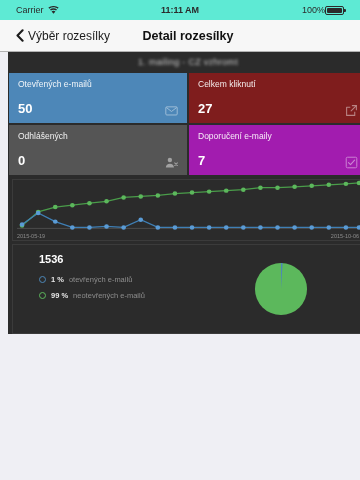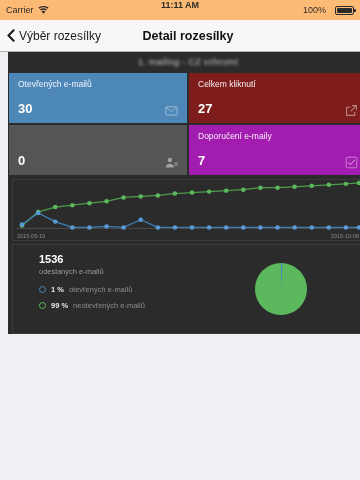--- a/index.html
+++ b/index.html
@@ -6,55 +6,55 @@
   html, body {
     width: 360px; height: 480px;
     background: #efeff4;
     font-family: "Liberation Sans", sans-serif;
     overflow: hidden;
   }
 
   
   .status-bar {
     height: 20px; width: 100%;
-    background: #fdba74;
-    display: flex; 
-    padding: 0 6px;
+    background: #5eead4;
+    display: flex; align-items: center;
+    padding: 0 16px;
     font-size: 9px; color: #2b2b2b;
     position: relative;
   }
   .sb-left { display: flex; align-items: center; gap: 4px; }
   .sb-center {
     position: absolute; left: 0; right: 0;
     text-align: center; font-size: 9px; font-weight: bold;
     pointer-events: none;
   }
   .sb-right {
-    margin-left: auto; display: flex; align-items: center; gap: 9px;
+    margin-left: auto; display: flex; align-items: center; gap: 0;
     font-size: 9px;
   }
   .wifi-ico { width: 11px; height: 9px; display: block; }
   .batt {
     width: 19px; height: 9px; border: 1px solid #2b2b2b;
     border-radius: 2px; position: relative; padding: 1px;
   }
   .batt::after {
     content: ""; position: absolute; right: -3px; top: 2.5px;
     width: 2px; height: 3px; background: #2b2b2b; border-radius: 0 1px 1px 0;
   }
   .batt i { display: block; height: 100%; width: 100%; background: #2b2b2b; border-radius: 1px; }
 
   
   .nav-bar {
     height: 32px; width: 100%;
     background: #f7f7f7;
     border-bottom: 1px solid #b2b2b2;
     display: flex; align-items: center;
     position: relative;
-    padding: 0 7px;
+    padding: 0 16px;
   }
   .nav-back {
     display: flex; align-items: center; gap: 4px;
     font-size: 12px; color: #1c1c1c; z-index: 2;
   }
   .chev { width: 8px; height: 13px; display: block; }
   .nav-title {
     position: absolute; left: 16px; right: 0; text-align: center;
     font-size: 12.5px; font-weight: bold; color: #111;
     pointer-events: none;
@@ -163,21 +163,21 @@
 <div class="app-body">
 
   <div class="campaign-bar">
     <span class="campaign-title">1. mailing - CZ vzhromt</span>
   </div>
 
   <div class="cards">
 
     <div class="card" style="background:#4d87b8">
       <div class="card-label">Otevřených e-mailů</div>
-      <div class="card-value">30</div>
+      <div class="card-value">50</div>
       <div class="card-icon">
         <svg viewBox="0 0 16 16">
             <rect x="1" y="3.5" width="14" height="10" rx="1.2" fill="none" stroke="#fff" stroke-width="1.2"></rect>
             <path d="M1.6 4.3 8 9.2l6.4-4.9" fill="none" stroke="#fff" stroke-width="1.2"></path>
           </svg>
       </div>
     </div>
 
     <div class="card" style="background:#7f1d1d">
       <div class="card-label">Celkem kliknutí</div>
@@ -185,20 +185,21 @@
       <div class="card-icon">
         <svg viewBox="0 0 16 16">
             <path d="M9 2h5v5" fill="none" stroke="#fff" stroke-width="1.3" stroke-linecap="round"></path>
             <path d="M14 2 7.5 8.5" fill="none" stroke="#fff" stroke-width="1.3" stroke-linecap="round"></path>
             <path d="M12 9.5V14H2V4h4.5" fill="none" stroke="#fff" stroke-width="1.3" stroke-linejoin="round"></path>
           </svg>
       </div>
     </div>
 
     <div class="card" style="background:#555555">
+      <div class="card-label">Odhlášených</div>
       <div class="card-value">0</div>
       <div class="card-icon">
         <svg viewBox="0 0 16 16">
             <circle cx="6" cy="5" r="2.7" fill="#fff"></circle>
             <path d="M1 14c0-2.8 2.2-4.6 5-4.6s5 1.8 5 4.6z" fill="#fff"></path>
             <path d="M12 8.5 15.2 11.7M15.2 8.5 12 11.7" stroke="#fff" stroke-width="1.3" stroke-linecap="round" fill="none"></path>
           </svg>
       </div>
     </div>
 
@@ -266,21 +267,20 @@
           <circle cx="344" cy="49" r="2.3"></circle>
       </g>
     </svg>
     <span class="axis-date left">2015-05-19</span>
     <span class="axis-date right">2015-10-06</span>
   </div>
 
   <div class="panel pie-panel">
     <div class="pie-info">
       <div class="pie-total">1536</div>
-      <div class="pie-sub">odeslaných e-mailů</div>
       <div class="legend">
         <div class="legend-row">
           <span class="legend-ring"></span>
           <span class="legend-pct">1 %</span>
           <span class="legend-txt">otevřených e-mailů</span>
         </div>
         <div class="legend-row">
           <span class="legend-ring green"></span>
           <span class="legend-pct">99 %</span>
           <span class="legend-txt">neotevřených e-mailů</span>

